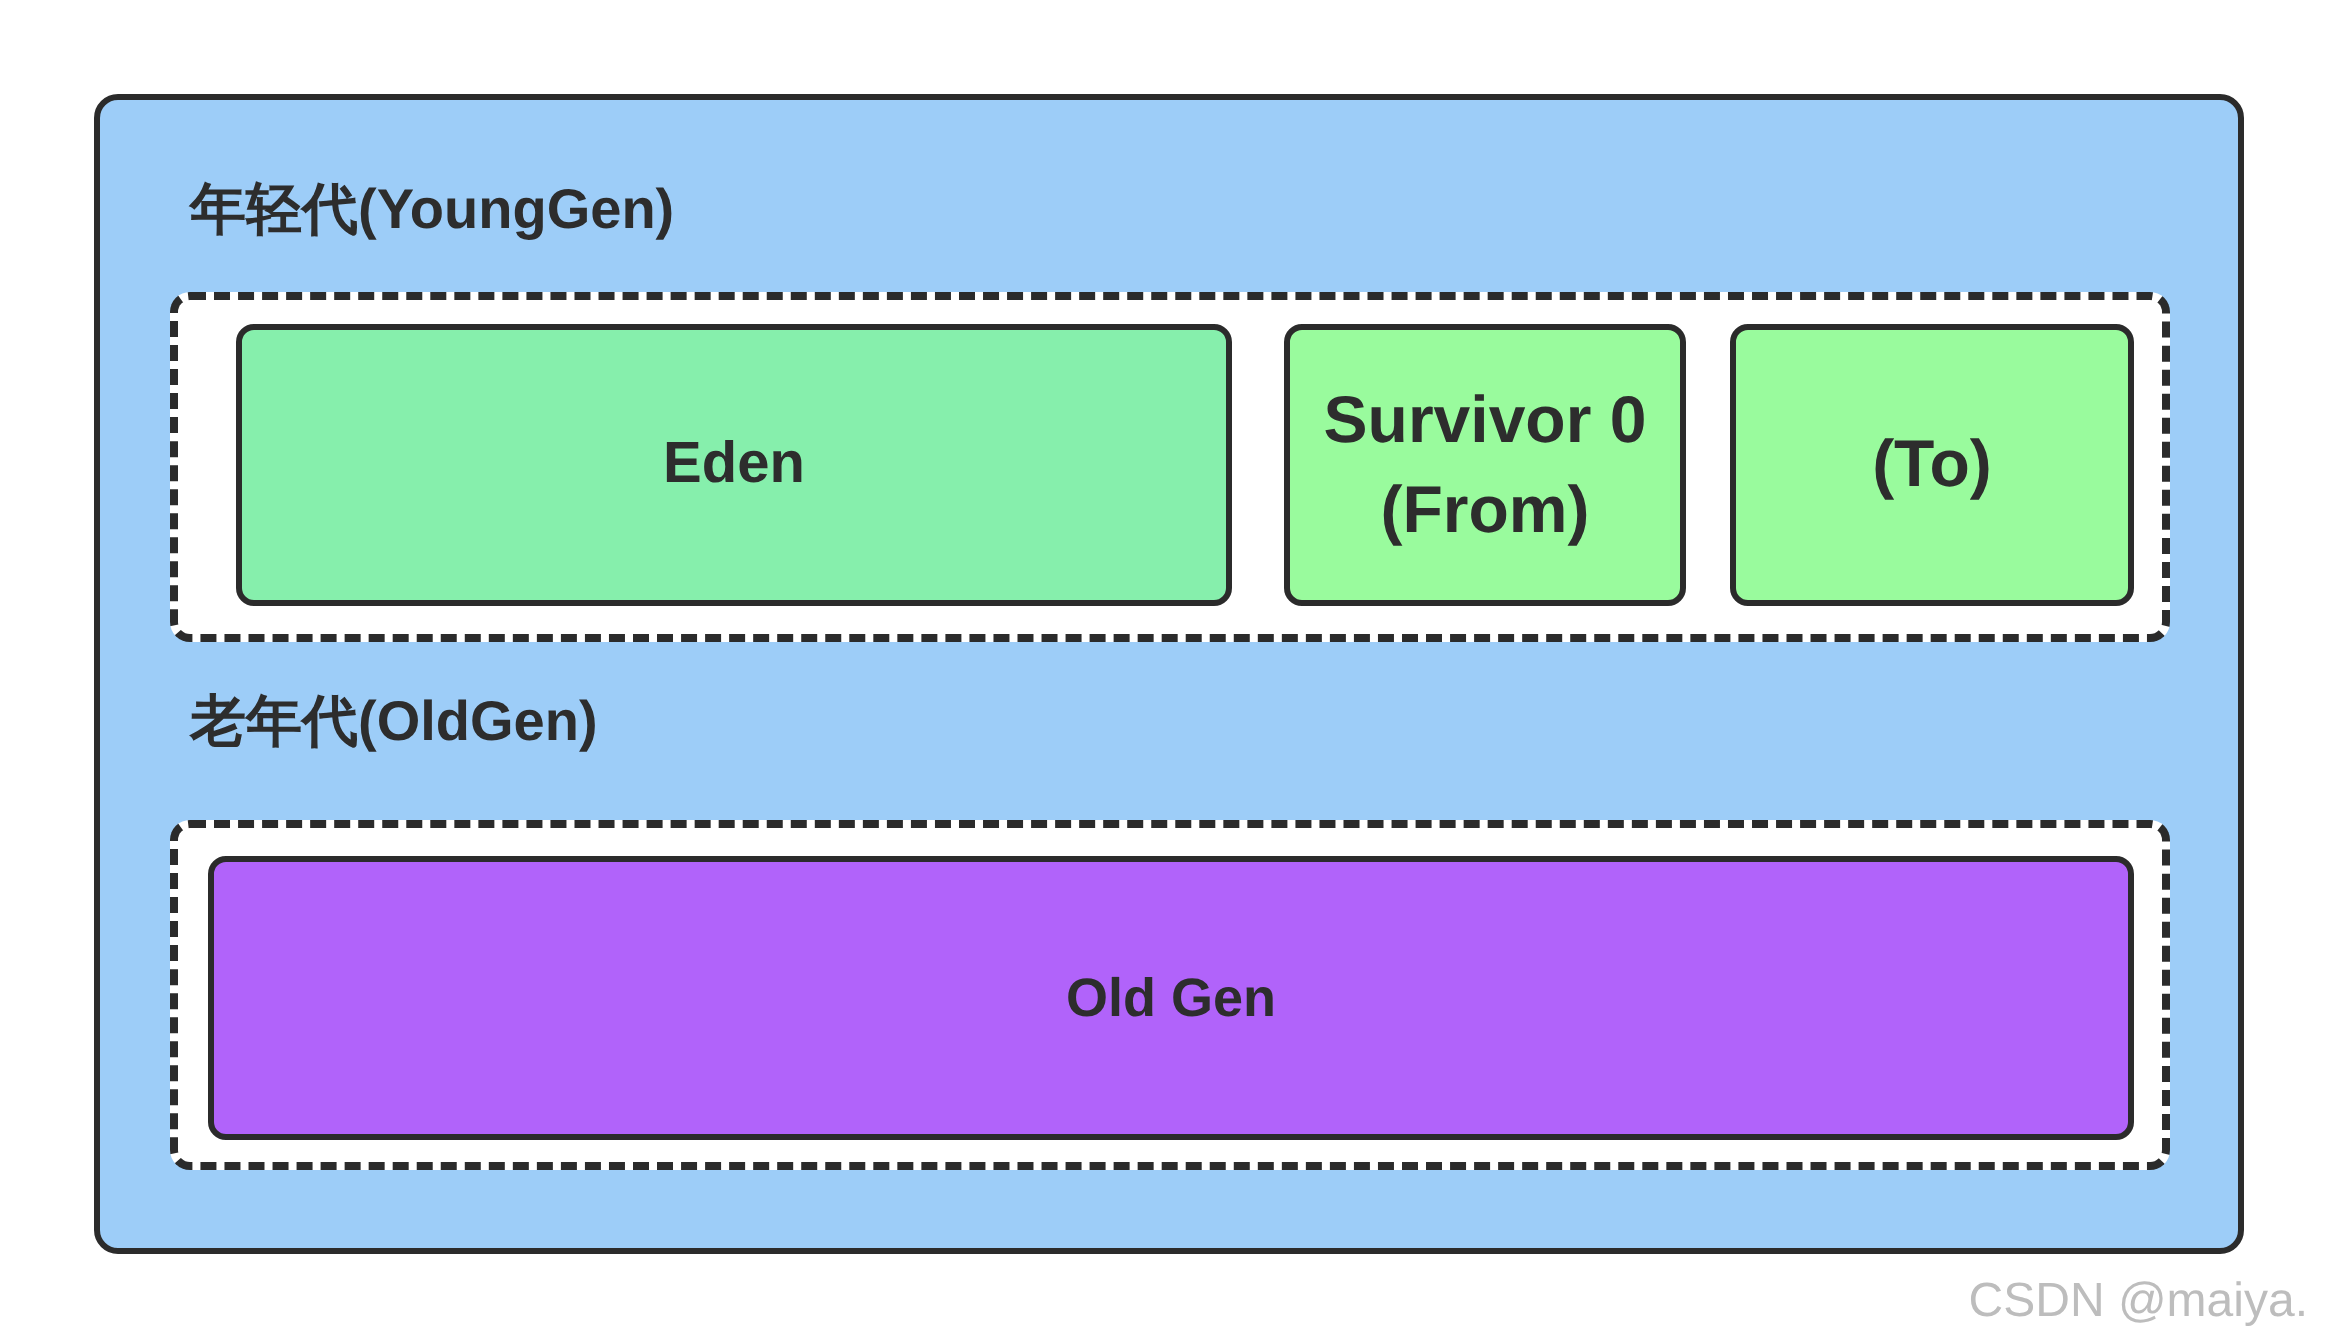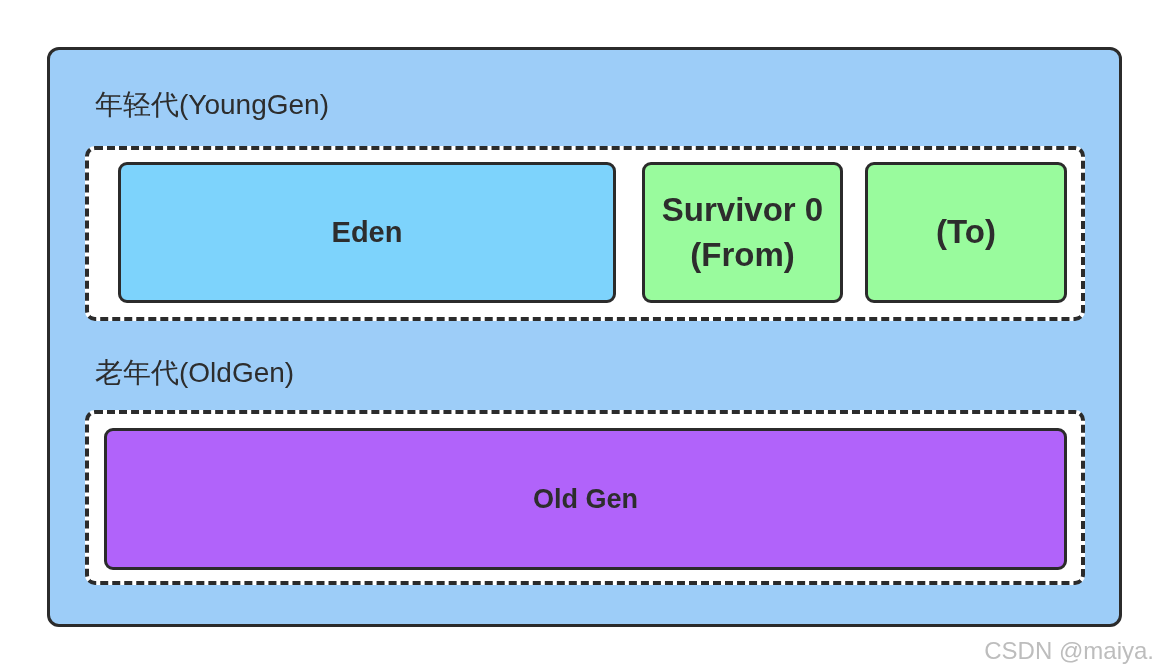--- a/index.html
+++ b/index.html
@@ -23,25 +23,25 @@
     height: 580px;
     box-sizing: border-box;
     background: #9DCDF8;
     border: 3px solid #2B2B2B;
     border-radius: 12px;
   }
   .gen-title {
     position: absolute;
     color: #2D2D2D;
     font-size: 28px;
-    font-weight: normal;
+    font-weight: bold;
     white-space: nowrap;
   }
   .title-young { left: 45px; top: 36px; }
-  .title-old   { left: 45px; top: 304px; }
+  .title-old   { left: 45px; top: 292px; }
   .dashed-region {
     position: absolute;
     left: 35px;
     width: 1000px;
     height: 175px;
     box-sizing: border-box;
     background: #FFFFFF;
     border: 4px dashed #2B2B2B;
     border-radius: 10px;
   }
@@ -58,21 +58,21 @@
     justify-content: center;
     text-align: center;
     color: #2D2D2D;
     font-weight: bold;
   }
   .box-eden {
     left: 29px;
     top: 12px;
     width: 498px;
     height: 141px;
-    background: #7dd3fc;
+    background: #86efac;
     font-size: 29px;
   }
   .box-survivor {
     top: 12px;
     width: 201px;
     height: 141px;
     background: #99FB9D;
     font-size: 33px;
     line-height: 1.35;
     text-align: center;

